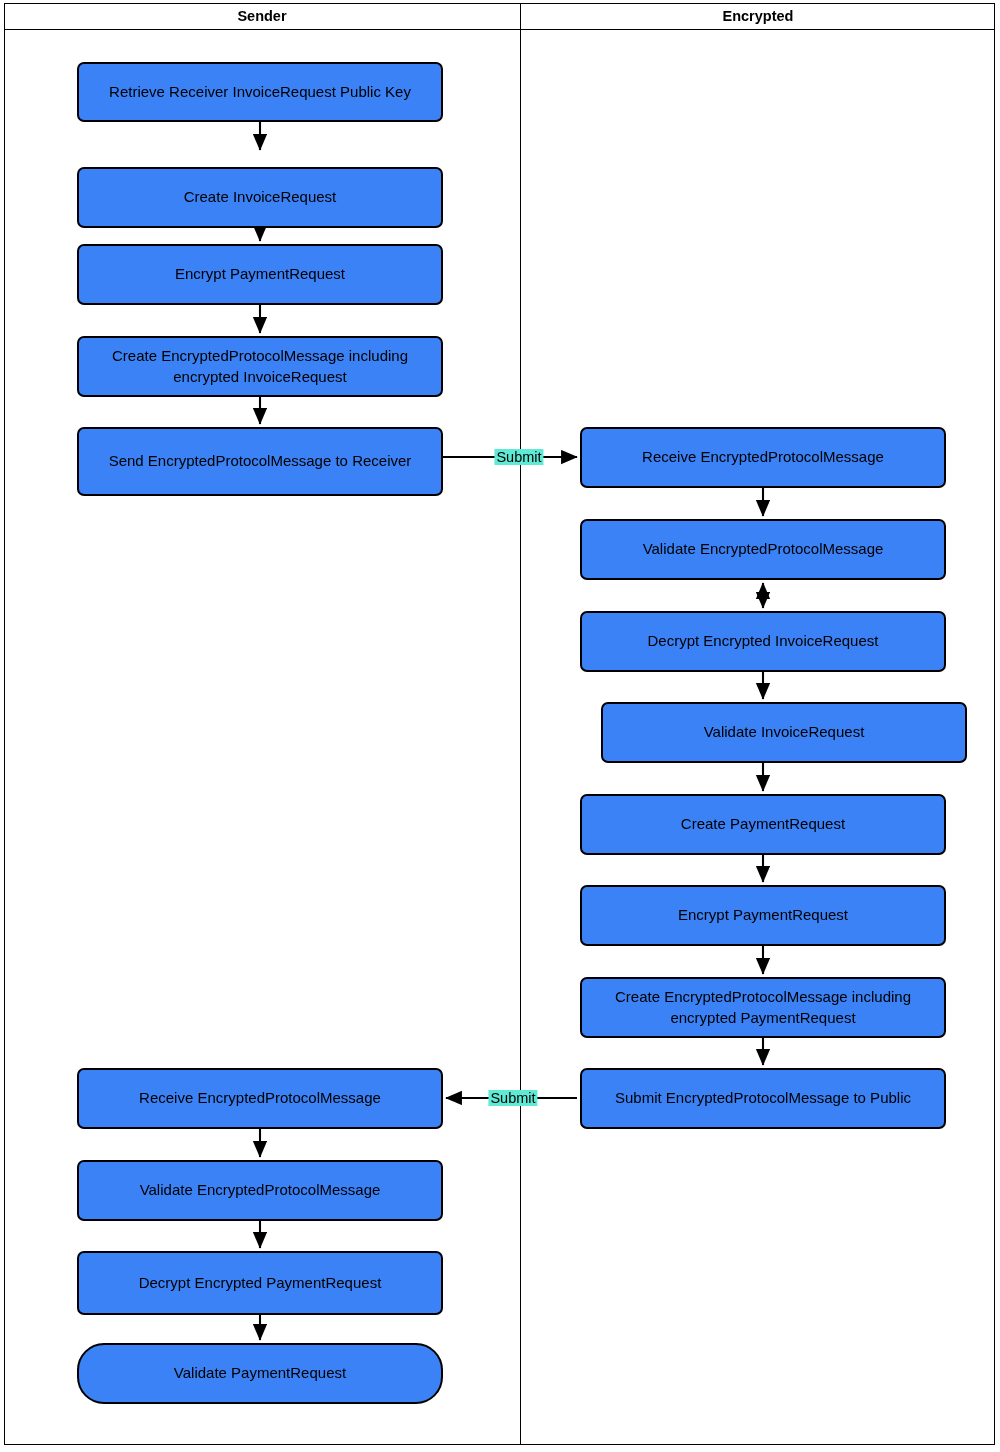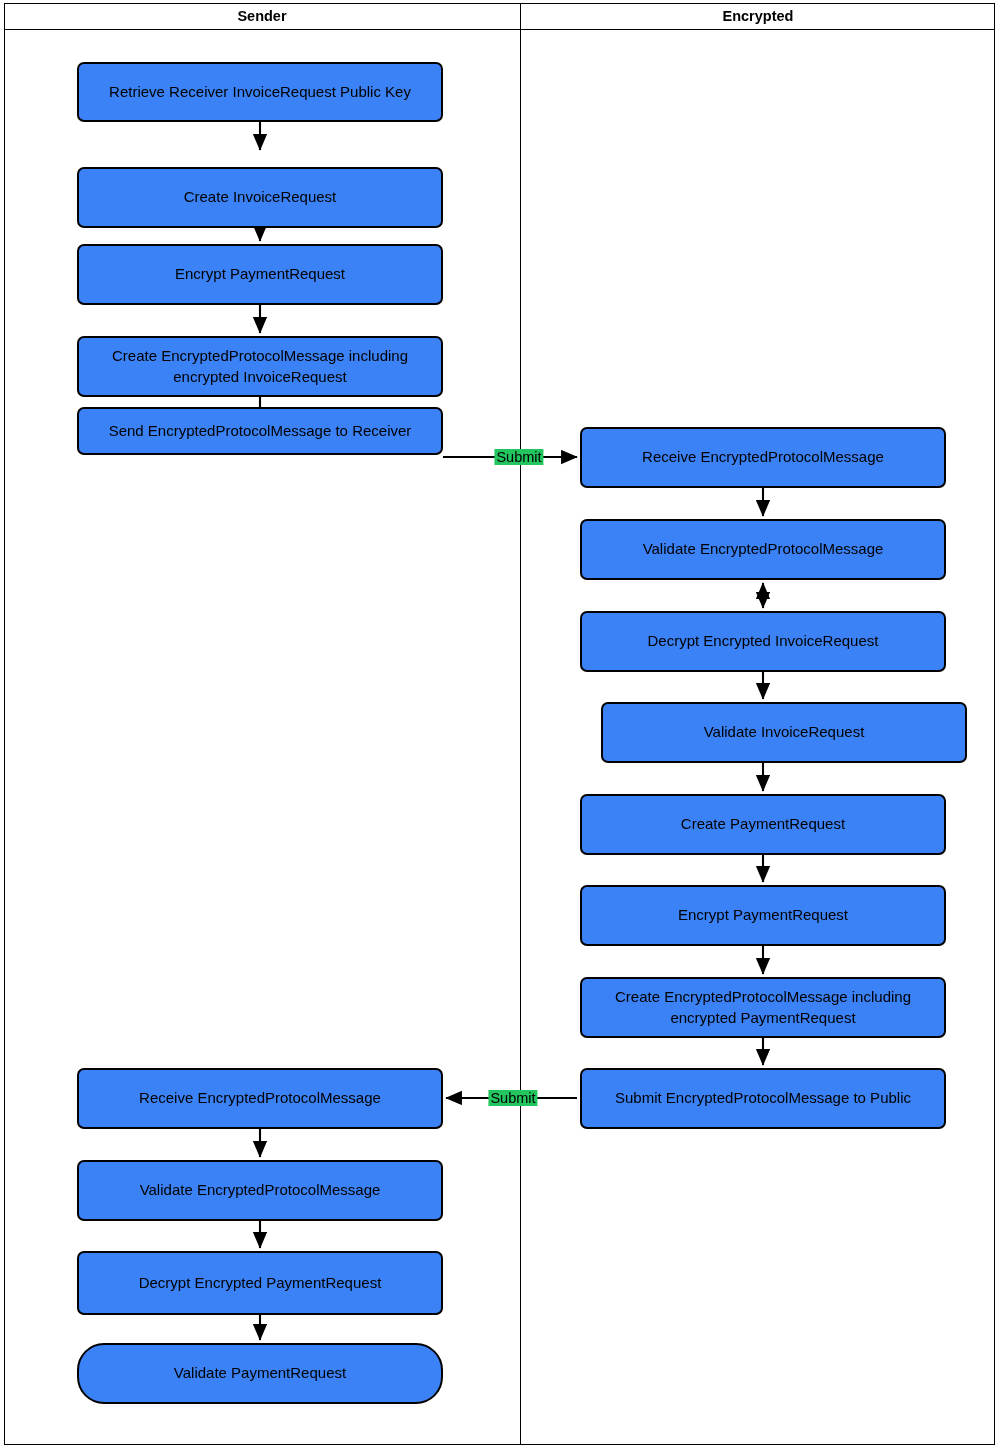--- a/index.html
+++ b/index.html
@@ -86,21 +86,21 @@
     left: 0;
     top: 0;
     width: 1000px;
     height: 1452px;
     pointer-events: none;
   }
   .edge-label {
     position: absolute;
     font-size: 14.5px;
     color: #000000;
-    background: #22c55e;
+    background: #5eead4;
     padding: 0 2px;
     white-space: nowrap;
     transform: translate(-50%, -50%);
     text-align: left;
   }
 </style>
 </head>
 <body>
 
 <div id="diagram-root">
@@ -153,21 +153,21 @@
 
   <div class="node" style="left:77px;  top:62px;   width:366px; height:60px;">Retrieve Receiver InvoiceRequest Public Key</div>
 
   <div class="node" style="left:77px;  top:167px;  width:366px; height:61px;">Create InvoiceRequest</div>
 
   <div class="node" style="left:77px;  top:244px;  width:366px; height:61px;">Encrypt PaymentRequest</div>
 
   <div class="node" style="left:77px;  top:336px;  width:366px; height:61px;">Create EncryptedProtocolMessage including
 encrypted InvoiceRequest</div>
 
-  <div class="node" style="left:77px;  top:407px;  width:366px; height:48px;">Send EncryptedProtocolMessage to Receiver</div>
+  <div class="node" style="left:77px;  top:427px;  width:366px; height:69px;">Send EncryptedProtocolMessage to Receiver</div>
 
   <div class="node" style="left:580px; top:427px;  width:366px; height:61px;">Receive EncryptedProtocolMessage</div>
 
   <div class="node" style="left:580px; top:519px;  width:366px; height:61px;">Validate EncryptedProtocolMessage</div>
 
   <div class="node" style="left:580px; top:611px;  width:366px; height:61px;">Decrypt Encrypted InvoiceRequest</div>
 
   <div class="node" style="left:580px; top:702px;  width:366px; height:61px;margin-left:21px;">Validate InvoiceRequest</div>
 
   <div class="node" style="left:580px; top:794px;  width:366px; height:61px;">Create PaymentRequest</div>

